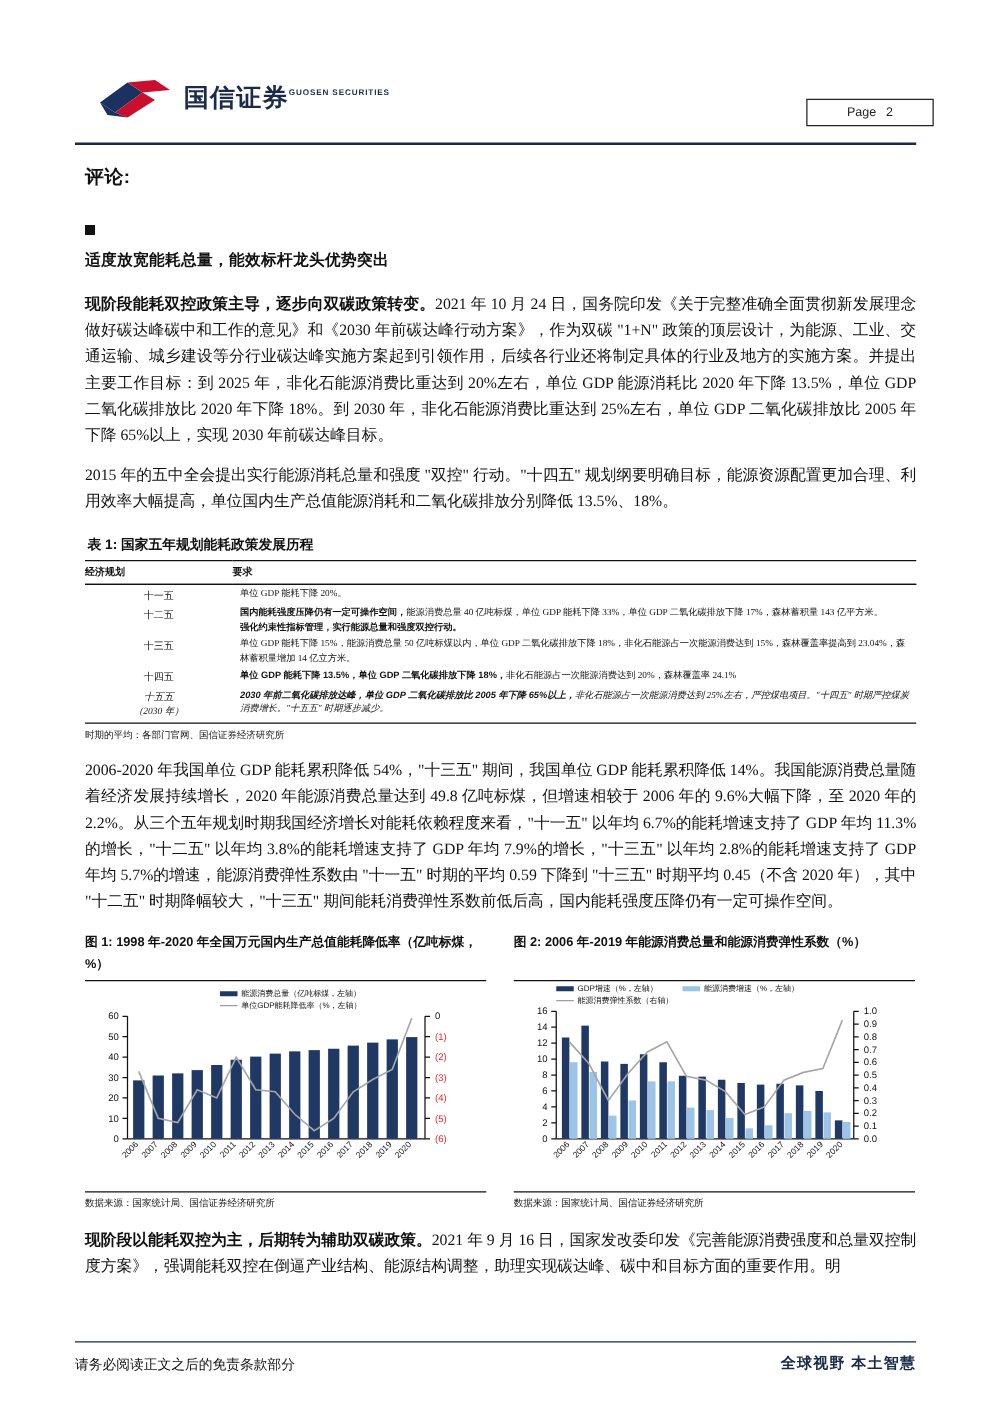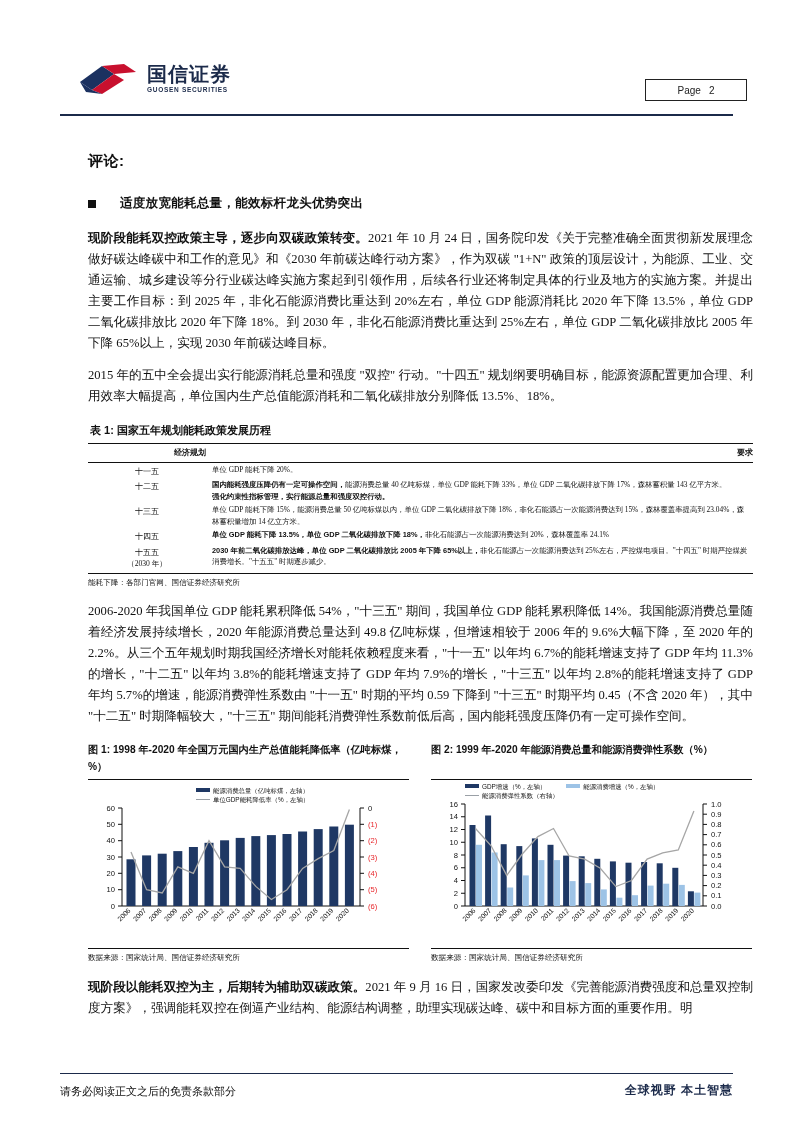--- a/index.html
+++ b/index.html
@@ -7,46 +7,46 @@
     width:793px;height:1122px;background:#ffffff;
     font-family:"Liberation Serif","DejaVu Serif",serif;
     color:#111;position:relative;overflow:hidden;
   }
   .page{position:absolute;inset:0;}
 
   
   .header{position:absolute;left:0;top:0;width:793px;height:120px;}
   .logo-wrap{position:absolute;left:78px;top:62px;display:flex;align-items:center;gap:9px;}
   .logo-mark{width:60px;height:34px;}
-  .logo-text{display:flex;flex-direction:column;line-height:1;}
+  .logo-text{display:flex;flex-direction:row;line-height:1;}
   .logo-cn{font-family:"Liberation Sans","DejaVu Sans",sans-serif;font-weight:bold;font-size:20px;color:#1b2a4a;letter-spacing:1px;}
   .logo-en{font-family:"Liberation Sans","DejaVu Sans",sans-serif;font-weight:bold;font-size:6.5px;color:#1b2a4a;letter-spacing:.7px;margin-top:3px;}
   .page-box{position:absolute;left:645px;top:79px;width:100px;height:20px;border:1px solid #222;
     display:flex;align-items:center;justify-content:center;font-family:"Liberation Sans","DejaVu Sans",sans-serif;font-size:10px;color:#222;}
   .header-rule{position:absolute;left:60px;top:114px;width:673px;height:2px;background:#1b2a4a;}
 
   
-  .content{position:absolute;left:68px;top:152px;width:665px;margin-left:20px;}
+  .content{position:absolute;left:68px;top:132px;width:665px;}
   h1.section{font-family:"Liberation Sans","DejaVu Sans",sans-serif;font-weight:bold;font-size:15px;margin:0 0 24px 0;color:#111;letter-spacing:.5px;}
-  .bullet-head{display:flex;align-items:flex-start;gap:24px;margin:0 0 16px 0;}
+  .bullet-head{display:flex;align-items:flex-start;gap:12px;margin:0 0 16px 0;flex-direction:column;}
   .bullet-sq{width:8px;height:8px;background:#111;margin-top:5px;flex:none;}
   .bullet-txt{font-family:"Liberation Sans","DejaVu Sans",sans-serif;font-weight:bold;font-size:12.5px;color:#111;letter-spacing:.3px;}
 
   p.para{font-size:12.6px;line-height:21px;margin:0 0 11px 0;text-align:justify;color:#111;}
   p.para b{font-family:"Liberation Sans","DejaVu Sans",sans-serif;font-weight:bold;}
 
   
   .tbl-title{font-family:"Liberation Sans","DejaVu Sans",sans-serif;font-weight:bold;font-size:11px;margin:16px 0 5px 2px;color:#111;}
   table.t1{width:100%;border-collapse:collapse;font-size:7.4px;line-height:11.5px;}
   table.t1 thead th{font-family:"Liberation Sans","DejaVu Sans",sans-serif;font-weight:bold;font-size:8px;
-    border-top:1.4px solid #111;border-bottom:1px solid #111;padding:3px 0;text-align:right;color:#111;}
+    border-top:1.4px solid #111;border-bottom:1px solid #111;padding:3px 0;text-align:left;color:#111;}
   table.t1 td{padding:1px 0;vertical-align:top;color:#111;}
   table.t1 td.per{width:118px;text-align:center;font-size:8px;white-space:nowrap;padding-top:3px;}
   table.t1 td.det{padding-left:6px;padding-right:2px;}
-  table.t1 tbody tr:last-child td{padding-bottom:3px;}
+  table.t1 tbody tr:last-child td{padding-bottom:3px;font-style:italic;}
   .t1-bottom{border-top:1.2px solid #111;height:0;margin-top:0;}
   table.t1 b{font-family:"Liberation Sans","DejaVu Sans",sans-serif;font-weight:bold;}
   .tbl-src{font-size:7.6px;color:#111;margin-top:4px;}
   .sub{font-size:7.6px;}
 
   
   .charts{display:flex;gap:22px;margin-top:14px;}
   .chartbox{width:321px;}
   .chart-title{font-family:"Liberation Sans","DejaVu Sans",sans-serif;font-weight:bold;font-size:10.2px;
     line-height:17px;color:#111;min-height:36px;}
@@ -143,21 +143,21 @@
             <div>十五五</div>
             <div class="sub">（2030 年）</div>
           </td>
           <td class="det">
             <b>2030 年前二氧化碳排放达峰，单位 GDP 二氧化碳排放比 2005 年下降 65%以上，</b><span>非化石能源占一次能源消费达到 25%左右，严控煤电项目。"十四五" 时期严控煤炭消费增长。"十五五" 时期逐步减少。</span>
           </td>
         </tr>
       </tbody>
     </table>
     <div class="t1-bottom"></div>
-    <div class="tbl-src">能耗下降：各部门官网、国信证券经济研究所</div>
+    <div class="tbl-src">时期的平均：各部门官网、国信证券经济研究所</div>
 
     <p class="para" style="margin-top:13px">2006-2020 年我国单位 GDP 能耗累积降低 54%，"十三五" 期间，我国单位 GDP 能耗累积降低 14%。我国能源消费总量随着经济发展持续增长，2020 年能源消费总量达到 49.8 亿吨标煤，但增速相较于 2006 年的 9.6%大幅下降，至 2020 年的 2.2%。从三个五年规划时期我国经济增长对能耗依赖程度来看，"十一五" 以年均 6.7%的能耗增速支持了 GDP 年均 11.3%的增长，"十二五" 以年均 3.8%的能耗增速支持了 GDP 年均 7.9%的增长，"十三五" 以年均 2.8%的能耗增速支持了 GDP 年均 5.7%的增速，能源消费弹性系数由 "十一五" 时期的平均 0.59 下降到 "十三五" 时期平均 0.45（不含 2020 年），其中 "十二五" 时期降幅较大，"十三五" 期间能耗消费弹性系数前低后高，国内能耗强度压降仍有一定可操作空间。</p>
 
     <div class="charts">
 
       <div class="chartbox">
         <div class="chart-title">图 1: 1998 年-2020 年全国万元国内生产总值能耗降低率（亿吨标煤，%）</div>
         <div class="chart-rule"></div>
         <div class="chart-area">
           <div class="legend" style="left:108px;top:6px;">
@@ -250,21 +250,21 @@
               <text x="230.2" y="131" transform="rotate(-45 230.2 131)" text-anchor="end">2018</text>
               <text x="245.8" y="131" transform="rotate(-45 245.8 131)" text-anchor="end">2019</text>
               <text x="261.4" y="131" transform="rotate(-45 261.4 131)" text-anchor="end">2020</text>
             </g>
           </svg>
         </div>
         <div class="chart-foot">数据来源：国家统计局、国信证券经济研究所</div>
       </div>
 
       <div class="chartbox">
-        <div class="chart-title">图 2: 1999 年-2020 年能源消费总量和能源消费弹性系数（%）</div>
+        <div class="chart-title">图 2: 2006 年-2019 年能源消费总量和能源消费弹性系数（%）</div>
         <div class="chart-rule"></div>
         <div class="chart-area">
           <div class="legend" style="left:34px;top:2px;width:286px;">
             <div style="display:flex;gap:20px;">
               <div class="lg-row">
                 <span class="sw" style="background:#1f3864"></span>
                 <span>GDP增速（%，左轴）</span>
               </div>
               <div class="lg-row">
                 <span class="sw" style="background:#9dc3e6"></span>

